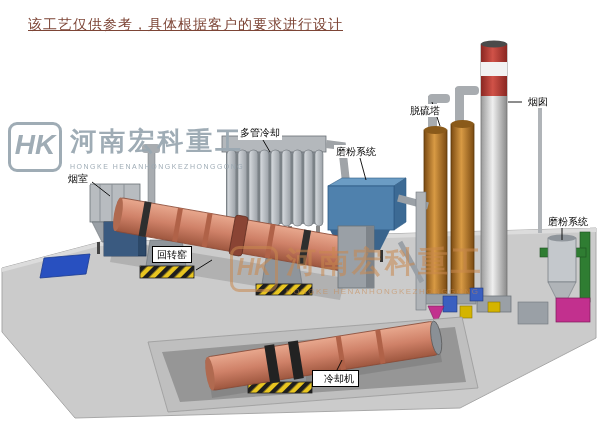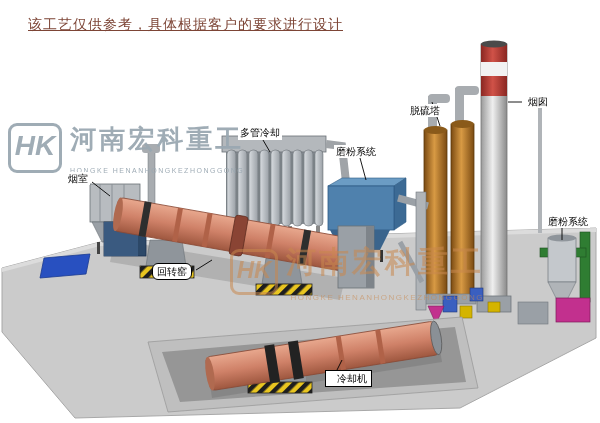--- a/index.html
+++ b/index.html
@@ -23,21 +23,21 @@
   .wm-mono {
     border:3px solid currentColor; border-radius:9px; font-style:italic;
     font-weight:bold; text-align:center; flex:0 0 auto;
   }
   .wm-left .wm-mono { width:48px; height:44px; font-size:28px; line-height:40px; }
   .wm-center .wm-mono { width:42px; height:40px; font-size:24px; line-height:36px; }
   .wm-txt { margin-left:8px; }
   .wm-cn { font-weight:bold; letter-spacing:3px;text-align:right; }
   .wm-left .wm-cn { font-size:26px; }
   .wm-center .wm-cn { font-size:30px; }
-  .wm-en { font-size:7px; letter-spacing:1.5px; margin-top:10px; white-space:nowrap;text-align:right; }
+  .wm-en { font-size:7px; letter-spacing:1.5px; margin-top:4px; white-space:nowrap; }
   .wm-center .wm-en { font-size:8px; }
 </style>
 </head>
 <body>
 
 <div class="stage">
 
   <svg width="600" height="423" viewBox="0 0 600 423">
     <defs>
       <linearGradient id="kilnGrad" x1="0" y1="0" x2="0" y2="1">
@@ -234,16 +234,16 @@
   </div>
 
   <div class="disclaimer">该工艺仅供参考，具体根据客户的要求进行设计</div>
 
   <div class="lbl" style="left:66px; top:172px;">烟室</div>
   <div class="lbl" style="left:238px; top:127px;font-family:Liberation Mono, monospace;">多管冷却</div>
   <div class="lbl" style="left:334px; top:145px;">磨粉系统</div>
   <div class="lbl" style="left:408px; top:104px;">脱硫塔</div>
   <div class="lbl" style="left:526px; top:95px;">烟囱</div>
   <div class="lbl" style="left:546px; top:215px;">磨粉系统</div>
-  <div class="lbl boxed" style="left:152px; top:263px;border-radius:6px;">回转窑</div>
-  <div class="lbl boxed" style="left:325px; top:370px;padding-left:11px;">冷却机</div>
+  <div class="lbl boxed" style="left:152px; top:246px;">回转窑</div>
+  <div class="lbl boxed" style="left:312px; top:370px;padding-left:11px;">冷却机</div>
 
 </div>
 
 </body></html>

